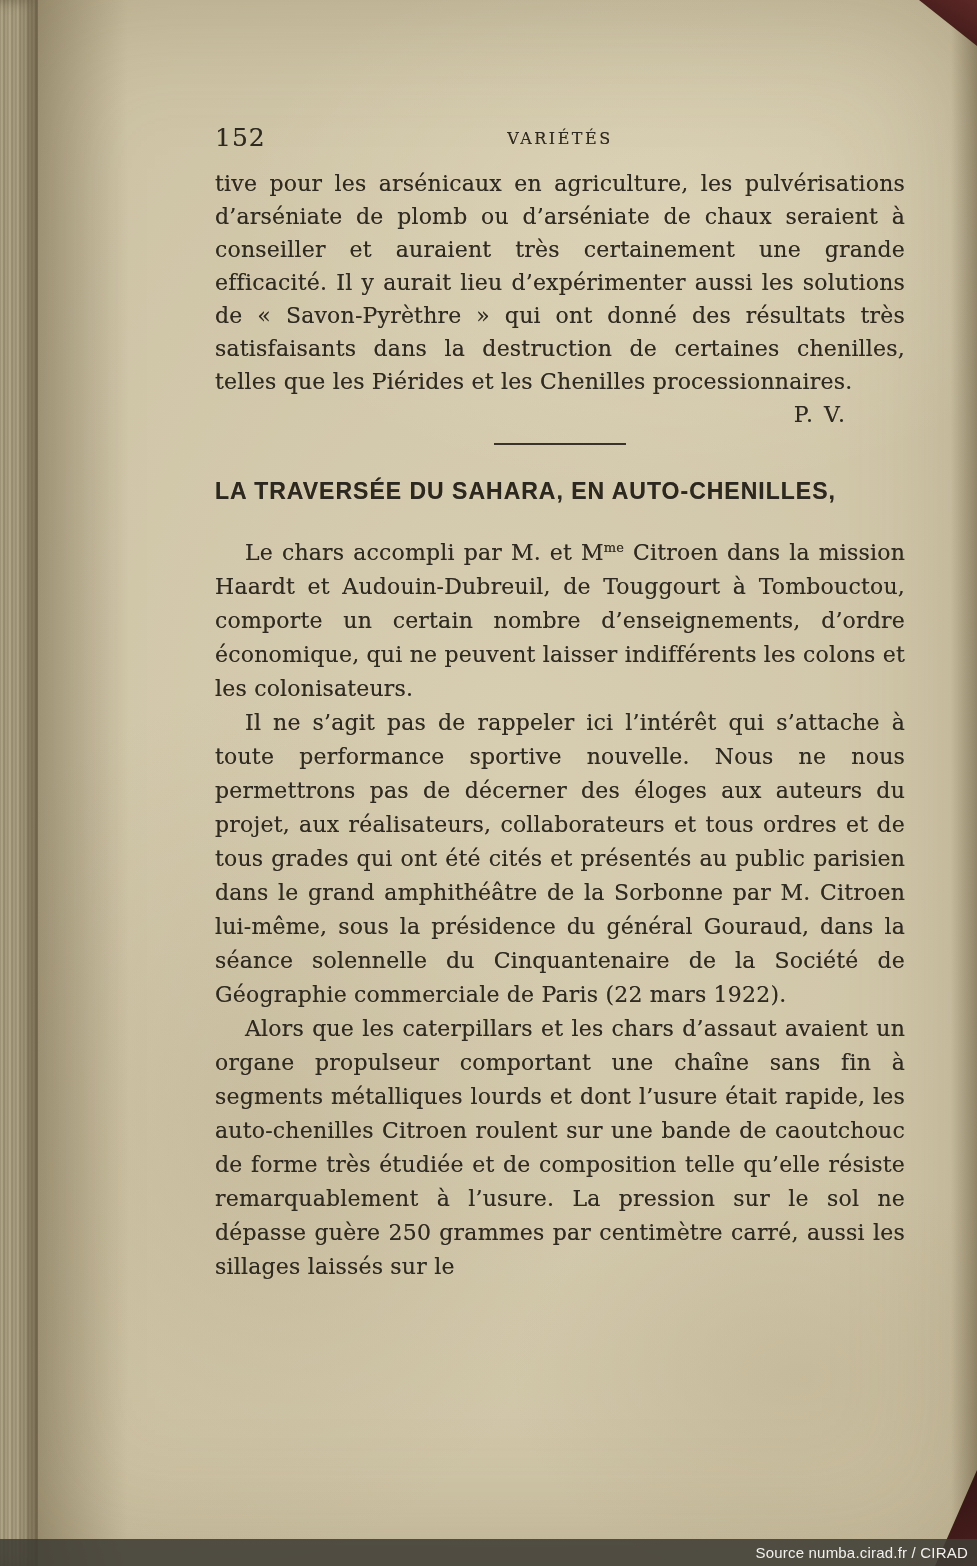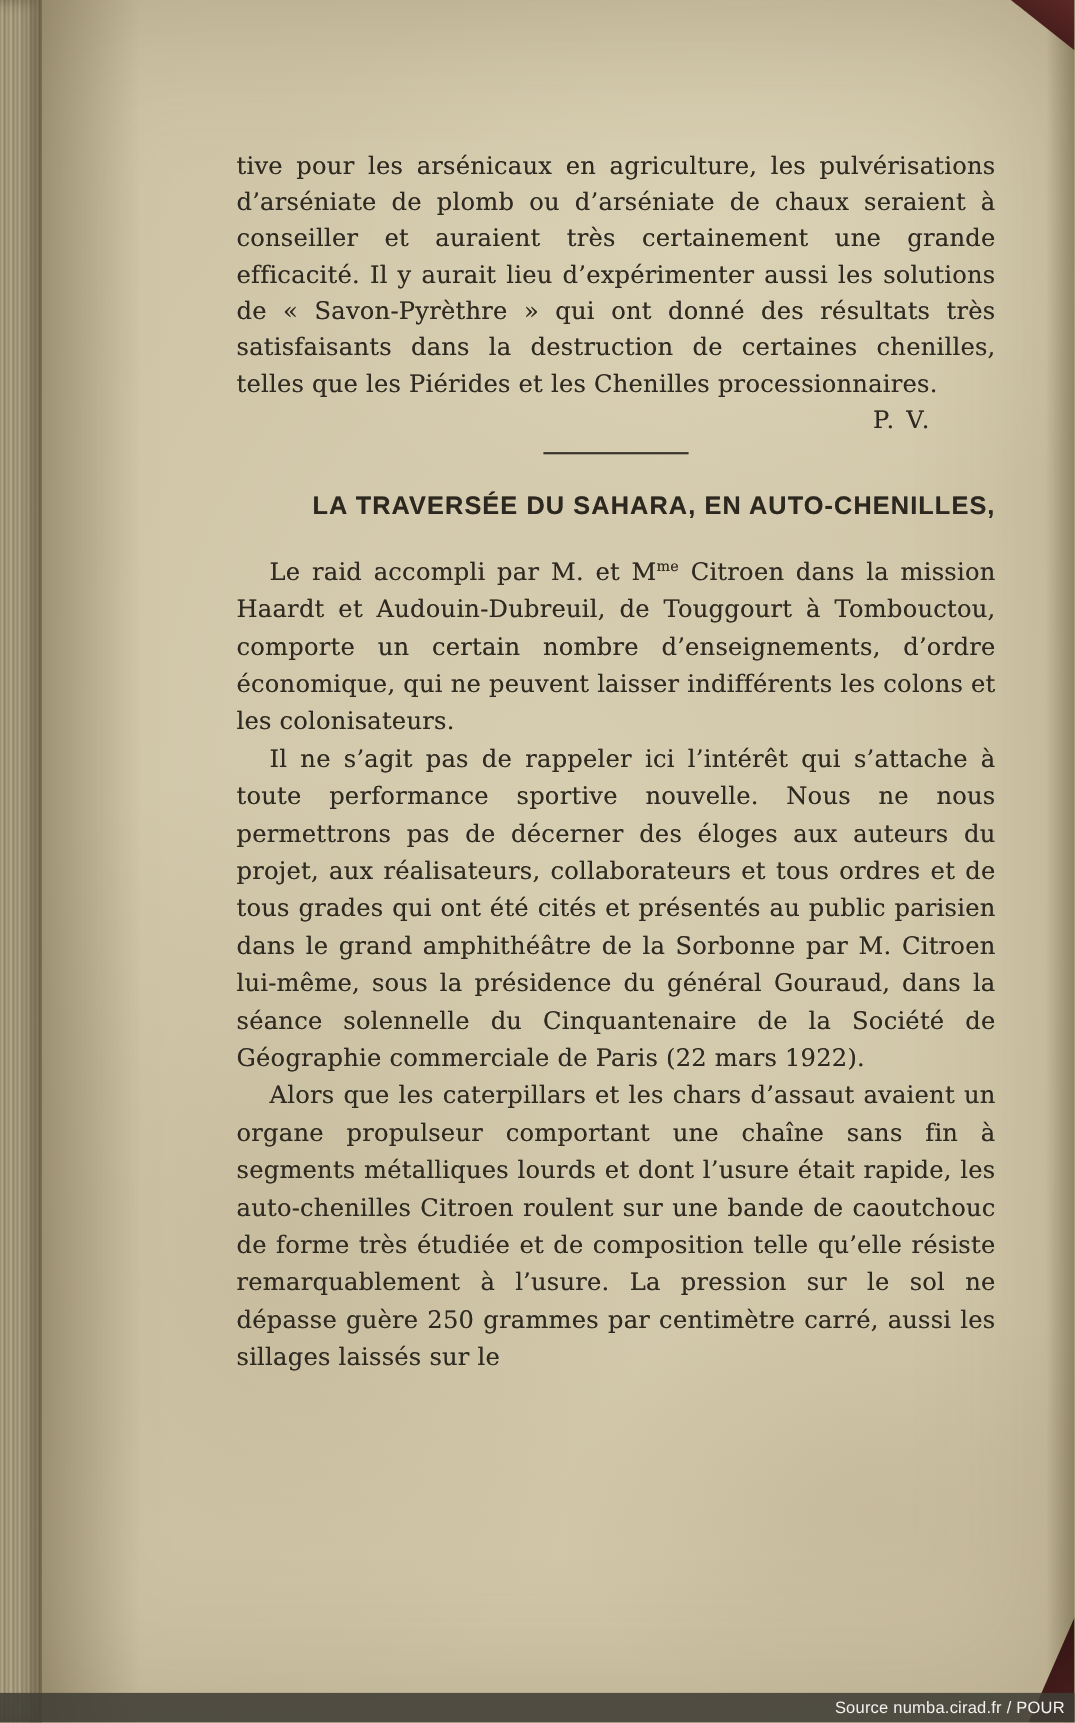--- a/index.html
+++ b/index.html
@@ -92,21 +92,21 @@
     letter-spacing: 2px;
   }
   .divider {
     width: 132px;
     height: 0;
     border-top: 2px solid #3a332a;
     margin: 16px auto 0 auto;
   }
   .article-title {
     margin-top: 28px;
-    text-align: right;
+    text-align: left;
     font-family: "Liberation Sans", sans-serif;
     font-weight: 700;
     font-size: 23px;
     line-height: 37px;
     letter-spacing: 1px;
     color: #2c2820;
   }
   .article-subtitle {
     margin-top: 10px;
     text-align: center;
@@ -141,35 +141,39 @@
 
 <div class="paper"></div>
 <div class="left-edges"></div>
 <div class="gutter-shade"></div>
 <div class="right-shade"></div>
 <div class="cover-tr"></div>
 <div class="cover-br"></div>
 
 <div class="content">
 
+  <div class="page-header">
+    <span class="page-number">152</span>
+    <span class="running-header">VARIÉTÉS</span>
+  </div>
 
   <p class="body continuation">tive pour les arsénicaux en agriculture, les pulvérisations d’arséniate de plomb ou d’arséniate de chaux seraient à conseiller et auraient très certainement une grande efficacité. Il y aurait lieu d’expérimenter aussi les solutions de « Savon-Pyrèthre » qui ont donné des résultats très satisfaisants dans la destruction de certaines chenilles, telles que les Piérides et les Chenilles processionnaires.</p>
 
   <div class="signature">P. V.</div>
 
   <div class="divider"></div>
 
   <div class="article-title">
     <div>LA TRAVERSÉE DU SAHARA, EN AUTO-CHENILLES,</div>
   </div>
 
 
   <div class="article-body">
-    <p class="body indented"><span>Le raid accompli par M. et M</span><sup>me</sup><span> Citroen dans la mission Haardt et Audouin-Dubreuil, de Touggourt à Tombouctou, comporte un certain nombre d’enseignements, d’ordre économique, qui ne peuvent laisser indifférents les colons et les colonisateurs.</span></p>
+    <p class="body indented"><span>Le chars accompli par M. et M</span><sup>me</sup><span> Citroen dans la mission Haardt et Audouin-Dubreuil, de Touggourt à Tombouctou, comporte un certain nombre d’enseignements, d’ordre économique, qui ne peuvent laisser indifférents les colons et les colonisateurs.</span></p>
     <p class="body indented">Il ne s’agit pas de rappeler ici l’intérêt qui s’attache à toute performance sportive nouvelle. Nous ne nous permettrons pas de décerner des éloges aux auteurs du projet, aux réalisateurs, collaborateurs et tous ordres et de tous grades qui ont été cités et présentés au public parisien dans le grand amphithéâtre de la Sorbonne par M. Citroen lui-même, sous la présidence du général Gouraud, dans la séance solennelle du Cinquantenaire de la Société de Géographie commerciale de Paris (22 mars 1922).</p>
     <p class="body indented">Alors que les caterpillars et les chars d’assaut avaient un organe propulseur comportant une chaîne sans fin à segments métalliques lourds et dont l’usure était rapide, les auto-chenilles Citroen roulent sur une bande de caoutchouc de forme très étudiée et de composition telle qu’elle résiste remarquablement à l’usure. La pression sur le sol ne dépasse guère 250 grammes par centimètre carré, aussi les sillages laissés sur le</p>
   </div>
 
 </div>
 
 <div class="source-bar">
-  <span>Source numba.cirad.fr / POUR</span>
+  <span>Source numba.cirad.fr / CIRAD</span>
 </div>
 
 </body></html>

